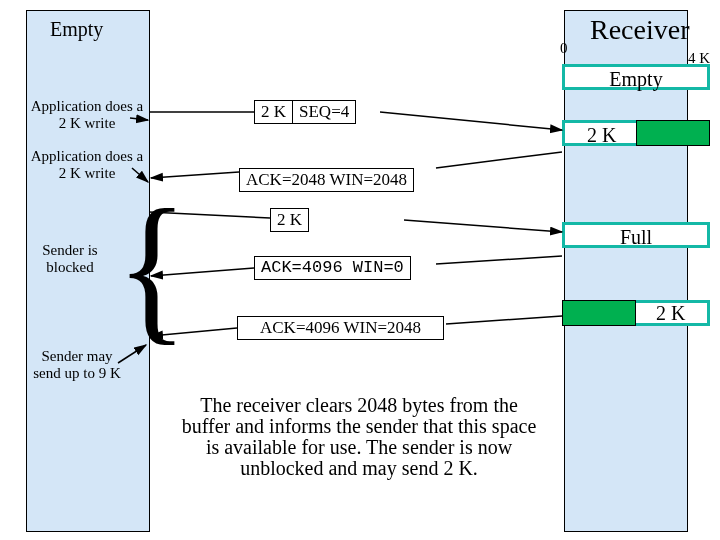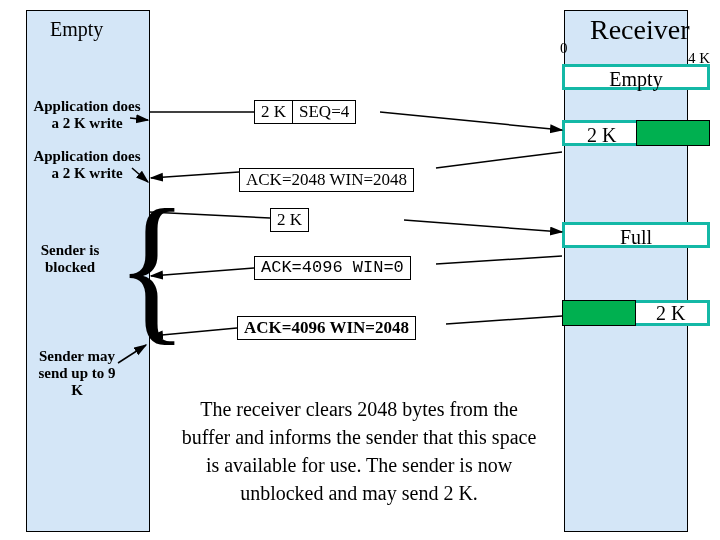--- a/index.html
+++ b/index.html
@@ -69,21 +69,20 @@
     background: #00b050;
     border: 1px solid #000;
     box-sizing: border-box;
     height: 26px;
   }
   .note {
     position: absolute;
     font-size: 15px;
     text-align: center;
     line-height: 17px;
-    font-weight: bold;
   }
   .msg {
     position: absolute;
     border: 1px solid #000;
     background: #fff;
     font-size: 17px;
     text-align: center;
     line-height: 20px;
     box-sizing: border-box;
   }
@@ -102,21 +101,21 @@
     transform: scaleY(1.1);
     pointer-events: none;
   }
   .caption {
     position: absolute;
     left: 174px;
     top: 395px;
     width: 370px;
     text-align: center;
     font-size: 20px;
-    line-height: 28px;
+    line-height: 21px;
   }
   svg.arrows {
     position: absolute;
     left: 0; top: 0;
     width: 720px; height: 540px;
     pointer-events: none;
   }
 </style>
 </head>
 <body>
@@ -155,21 +154,21 @@
 </div>
 
 <div class="msg" style="left:239px; top:168px; padding:1px 6px;">ACK=2048 WIN=2048</div>
 
 <div class="msg" style="left:270px; top:208px; display:table;">
   <span class="msg-cell">2 K</span>
 </div>
 
 <div class="msg" style="left:254px; top:256px; padding:1px 6px;font-family:Liberation Mono, monospace;">ACK=4096 WIN=0</div>
 
-<div class="msg" style="left:237px; top:316px; padding:1px 6px;font-weight:bold;">ACK=4096 WIN=2048</div>
+<div class="msg" style="left:237px; top:316px; padding:1px 22px;">ACK=4096 WIN=2048</div>
 
 <svg class="arrows">
   <defs>
     <marker id="ah" markerWidth="10" markerHeight="10" refX="8" refY="3" orient="auto">
       <path d="M0,0 L9,3 L0,6 Z" fill="#000"></path>
     </marker>
   </defs>
 
   <line x1="130" y1="118" x2="148" y2="120" stroke="#000" stroke-width="1.5" marker-end="url(#ah)"></line>
 

